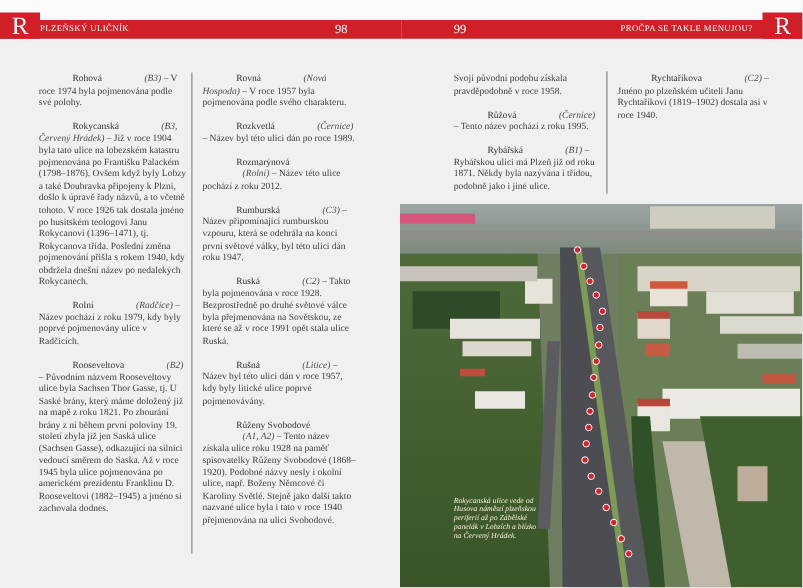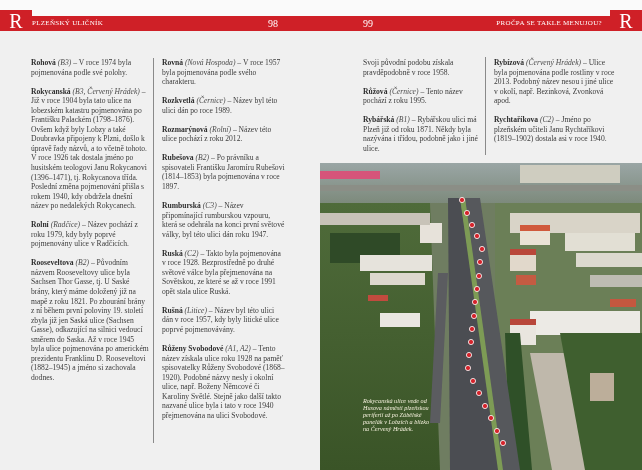--- a/index.html
+++ b/index.html
@@ -17,22 +17,22 @@
   .runhead { position:absolute; top:19px; color:#fff; font-size:7px; letter-spacing:0.3px;
              font-family:"Liberation Serif",serif; line-height:9px; }
   .runhead.left-title { left:32px; }
   .runhead.right-title { right:40px; text-align:center; }
   .pnum { position:absolute; top:19px; color:#fff; font-size:10px; line-height:9px; }
   .pnum.left { left:268px; }
   .pnum.right { left:363px; }
 
   .col { position:absolute; font-size:7.6px; line-height:9.55px; color:#3b3b3b; }
   .col .entry { margin-bottom:9.5px; }
-  .col b { color:#2e2e2e; font-weight:bold; }
-  .col i { color:#4a4a4a; }
+  .col b { color:#2e2e2e; font-weight:normal;margin-left:27px; }
+  .col i { color:#4a4a4a;margin-left:32px; }
   .c1 { left:31px; top:58px; width:118px; }
   .c2 { left:162px; top:58px; width:123px; }
   .c3 { left:363px; top:58px; width:118px; }
   .c4 { left:494px; top:58px; width:122px; }
   .divider { position:absolute; width:1px; background:#8a8a8a; }
   .divider.d1 { left:153px; top:58px; height:385px; }
   .divider.d2 { left:485px; top:57px; height:98px; }
 
   .photo { position:absolute; left:320px; top:163px; width:322px; height:307px; overflow:hidden; }
   .photo svg { display:block; }
@@ -62,34 +62,32 @@
     <p class="entry"><b>Rohová</b> <i>(B3)</i><span> – V roce 1974 byla pojmenována podle své polohy.</span></p>
     <p class="entry"><b>Rokycanská</b> <i>(B3, Červený Hrádek)</i><span> – Již v roce 1904 byla tato ulice na lobezském katastru pojmenována po Františku Palackém (1798–1876). Ovšem když byly Lobzy a také Doubravka připojeny k Plzni, došlo k úpravě řady názvů, a to včetně tohoto. V roce 1926 tak dostala jméno po husitském teologovi Janu Rokycanovi (1396–1471), tj. Rokycanova třída. Poslední změna pojmenování přišla s rokem 1940, kdy obdržela dnešní název po nedalekých Rokycanech.</span></p>
     <p class="entry"><b>Rolní</b> <i>(Radčice)</i><span> – Název pochází z roku 1979, kdy byly poprvé pojmenovány ulice v Radčicích.</span></p>
     <p class="entry"><b>Rooseveltova</b> <i>(B2)</i><span> – Původním názvem Rooseveltovy ulice byla Sachsen Thor Gasse, tj. U Saské brány, který máme doložený již na mapě z roku 1821. Po zbourání brány z ní během první poloviny 19. století zbyla již jen Saská ulice (Sachsen Gasse), odkazující na silnici vedoucí směrem do Saska. Až v roce 1945 byla ulice pojmenována po americkém prezidentu Franklinu D. Rooseveltovi (1882–1945) a jméno si zachovala dodnes.</span></p>
   </div>
 <div class="divider d1"></div>
 <div class="col c2">
     <p class="entry"><b>Rovná</b> <i>(Nová Hospoda)</i><span> – V roce 1957 byla pojmenována podle svého charakteru.</span></p>
     <p class="entry"><b>Rozkvetlá</b> <i>(Černice)</i><span> – Název byl této ulici dán po roce 1989.</span></p>
     <p class="entry"><b>Rozmarýnová</b> <i>(Rolní)</i><span> – Název této ulice pochází z roku 2012.</span></p>
-    <p class="entry"><b>Rubešova</b> <i>(B2)</i><span> – Po právníku a spisovateli Františku Jaromíru Rubešovi (1814–1853) byla pojmenována v roce 1897.</span></p>
     <p class="entry"><b>Rumburská</b> <i>(C3)</i><span> – Název připomínající rumburskou vzpouru, která se odehrála na konci první světové války, byl této ulici dán roku 1947.</span></p>
     <p class="entry"><b>Ruská</b> <i>(C2)</i><span> – Takto byla pojmenována v roce 1928. Bezprostředně po druhé světové válce byla přejmenována na Sovětskou, ze které se až v roce 1991 opět stala ulice Ruská.</span></p>
     <p class="entry"><b>Rušná</b> <i>(Litice)</i><span> – Název byl této ulici dán v roce 1957, kdy byly litické ulice poprvé pojmenovávány.</span></p>
     <p class="entry"><b>Růženy Svobodové</b> <i>(A1, A2)</i><span> – Tento název získala ulice roku 1928 na paměť spisovatelky Růženy Svobodové (1868–1920). Podobné názvy nesly i okolní ulice, např. Boženy Němcové či Karoliny Světlé. Stejně jako další takto nazvané ulice byla i tato v roce 1940 přejmenována na ulici Svobodové.</span></p>
   </div>
 <div class="col c3">
     <p class="entry"><span>Svoji původní podobu získala pravděpodobně v roce 1958.</span></p>
     <p class="entry"><b>Růžová</b> <i>(Černice)</i><span> – Tento název pochází z roku 1995.</span></p>
     <p class="entry"><b>Rybářská</b> <i>(B1)</i><span> – Rybářskou ulici má Plzeň již od roku 1871. Někdy byla nazývána i třídou, podobně jako i jiné ulice.</span></p>
   </div>
 <div class="divider d2"></div>
 <div class="col c4">
-    <p class="entry"><b>Rybízová</b> <i>(Červený Hrádek)</i><span> – Ulice byla pojmenována podle rostliny v roce 2013. Podobný název nesou i jiné ulice v okolí, např. Bezinková, Zvonková apod.</span></p>
     <p class="entry"><b>Rychtaříkova</b> <i>(C2)</i><span> – Jméno po plzeňském učiteli Janu Rychtaříkovi (1819–1902) dostala asi v roce 1940.</span></p>
   </div>
 
 <div class="photo">
   <svg width="322" height="307" viewBox="0 0 322 307" xmlns="http://www.w3.org/2000/svg">
     <defs>
       <linearGradient id="sky" x1="0" y1="0" x2="0" y2="1">
         <stop offset="0" stop-color="#9aa6a5"></stop>
         <stop offset="1" stop-color="#7d8a7c"></stop>
       </linearGradient>

